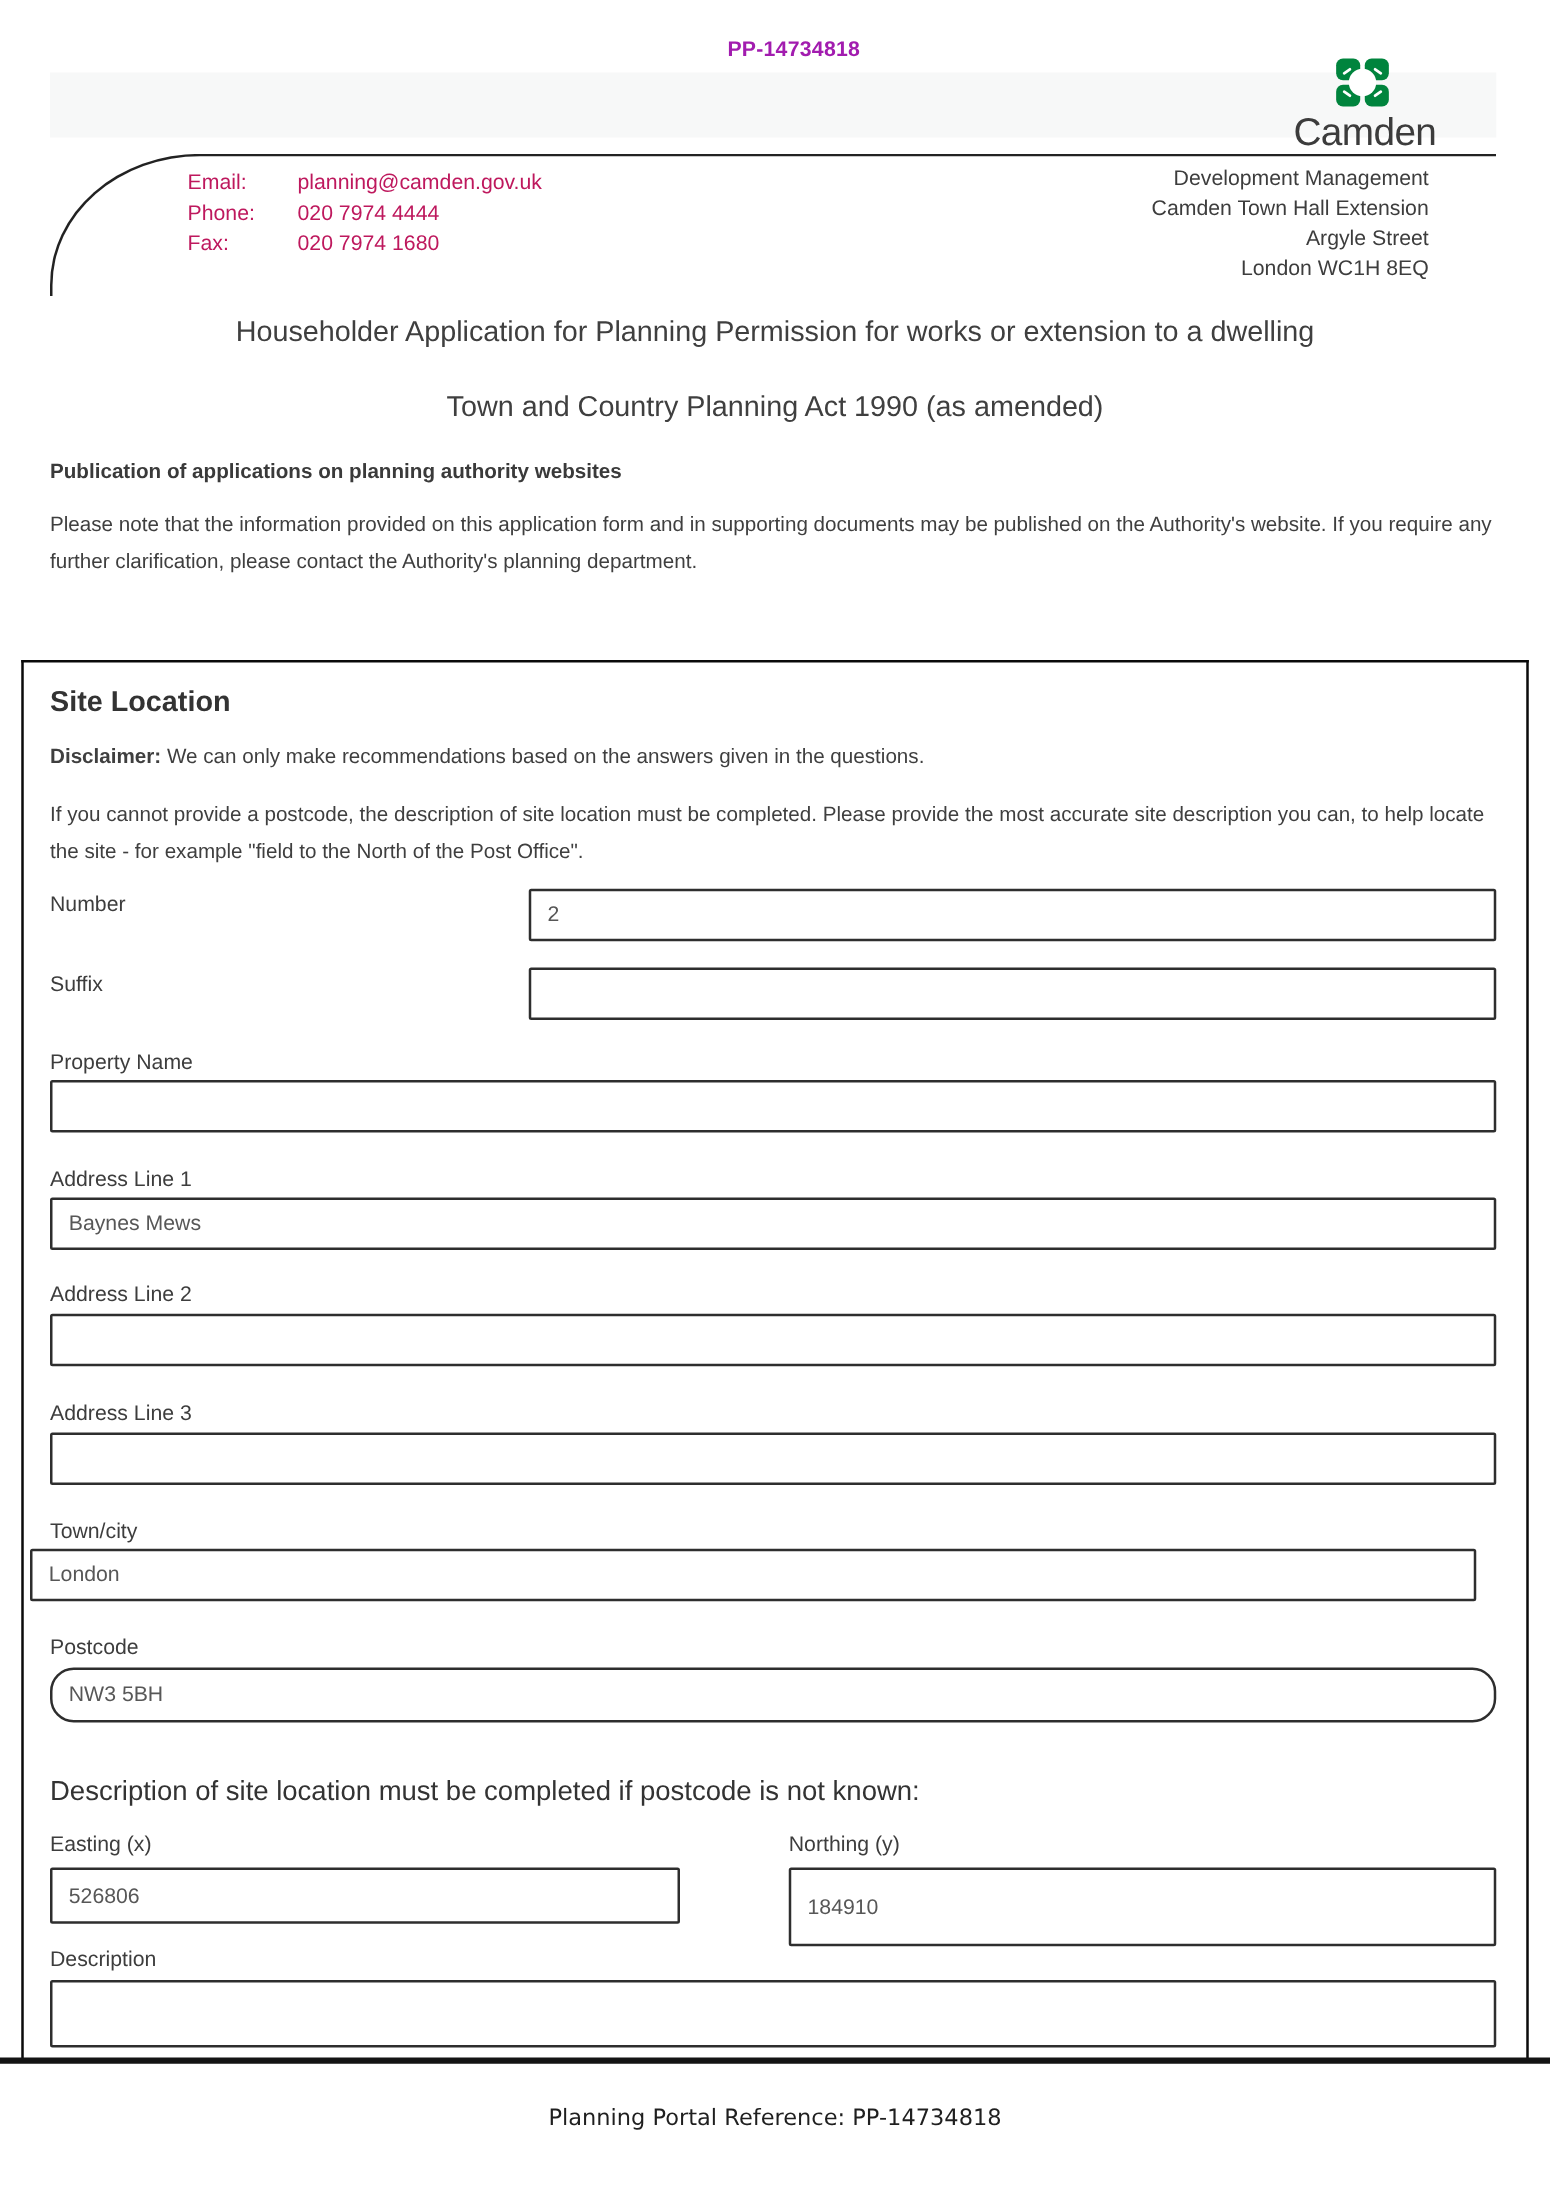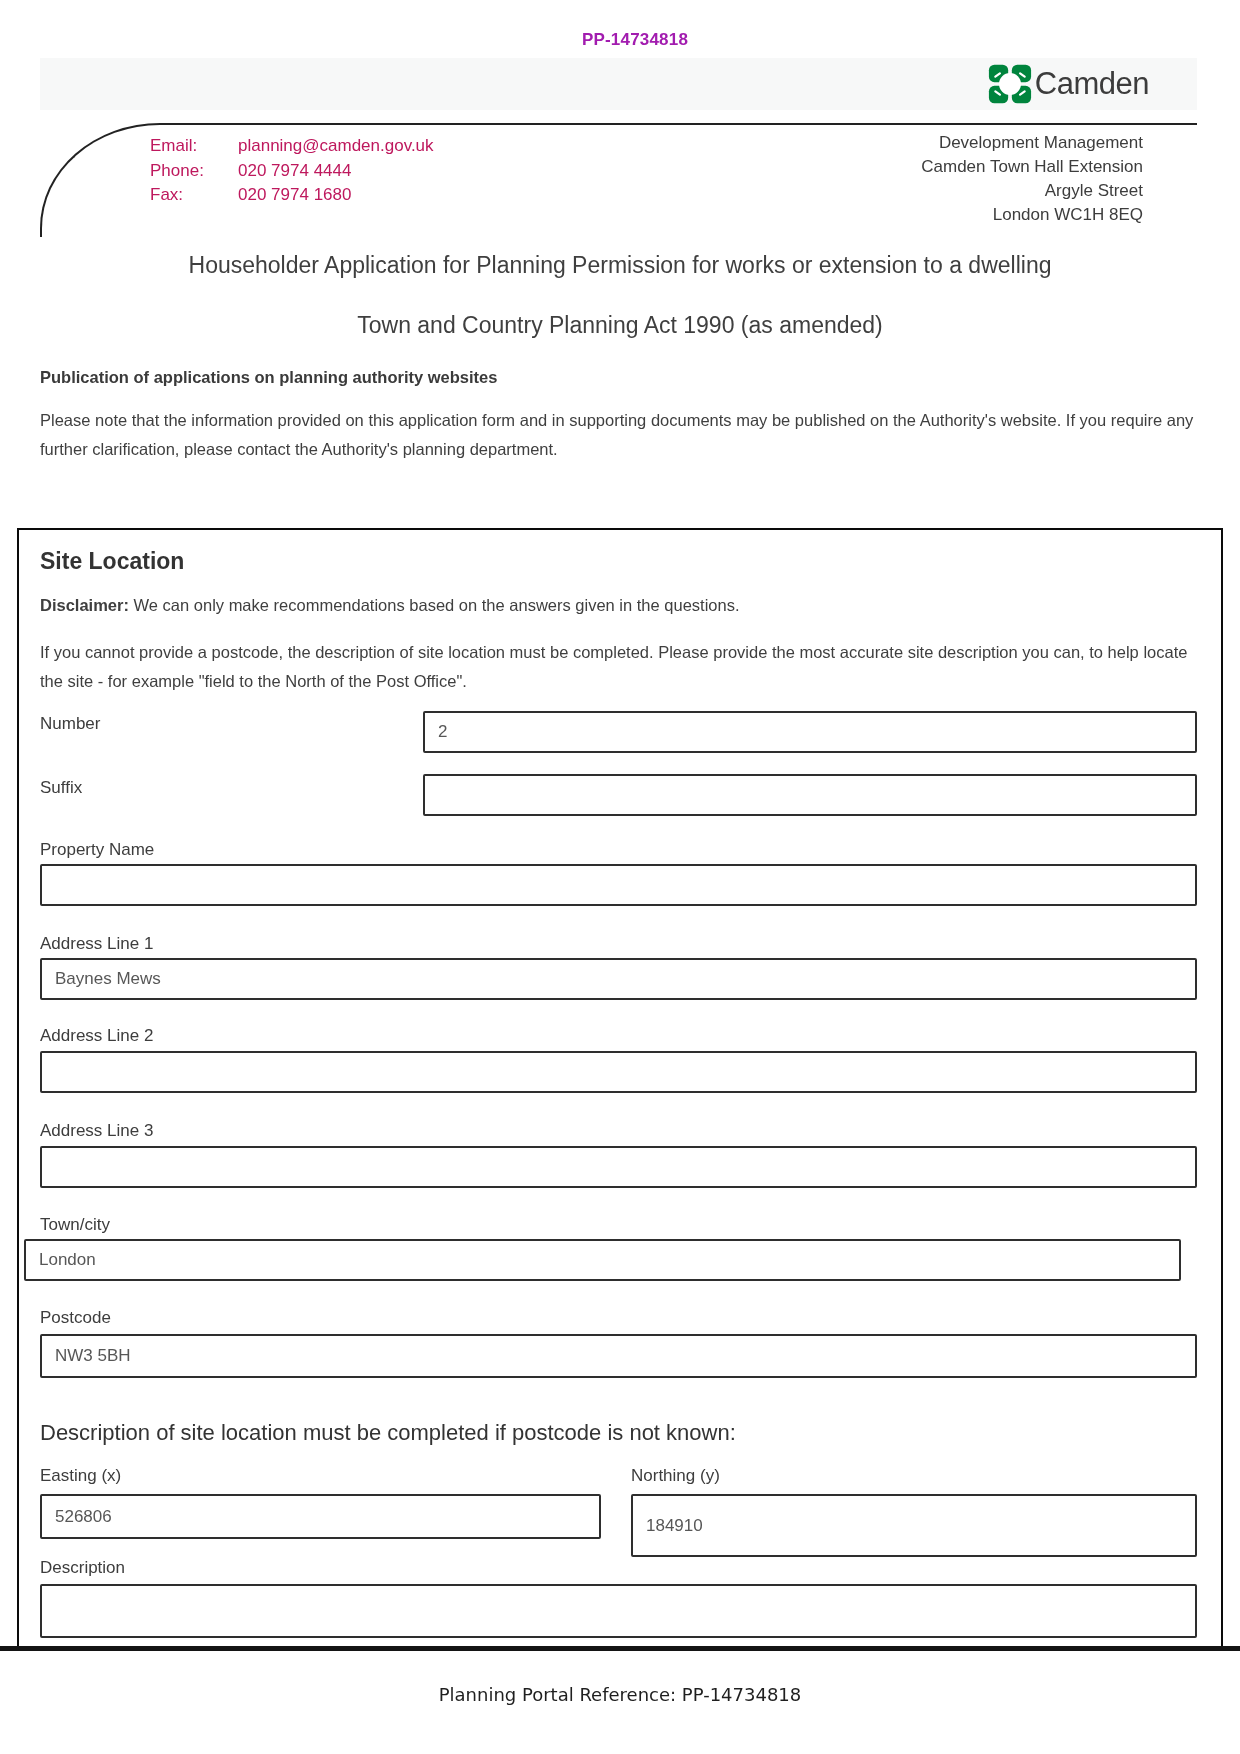--- a/index.html
+++ b/index.html
@@ -6,21 +6,21 @@
   .page{
     position:relative;width:1240px;height:1754px;background:#ffffff;
     font-family:"Liberation Sans",sans-serif;color:#3f3f3f;overflow:hidden;
   }
   .abs{position:absolute;}
   
   .pp-ref{top:30px;left:15px;width:100%;text-align:center;font-size:17px;font-weight:bold;color:#a21caf;letter-spacing:.2px;}
   
   .logo-band{left:40px;top:58px;width:1157px;height:52px;background:#f7f8f8;
     display:flex;align-items:center;justify-content:flex-end;padding-right:48px;box-sizing:border-box;}
-  .logo{display:flex;align-items:center;}
+  .logo{display:flex;align-items:center;flex-direction:column;}
   .logo-text{font-size:31px;color:#3c3c3c;letter-spacing:-.5px;margin-left:3px;}
   
   .contact-box{left:40px;top:123px;width:1157px;height:114px;box-sizing:border-box;
     border-top:2px solid #222;border-left:2px solid #222;border-top-left-radius:120px 105px;}
   .contact-list{position:absolute;left:108px;top:9px;font-size:17px;line-height:24.5px;color:#be185d;}
   .contact-row{display:flex;}
   .contact-label{width:88px;}
   .dm-address{position:absolute;right:54px;top:6px;text-align:right;font-size:17px;line-height:24px;color:#3d3d3d;}
   
   .main-title{top:252px;left:0;width:100%;text-align:center;font-size:23px;color:#3f3f3f;}
@@ -121,26 +121,26 @@
   <div class="abs field-label" style="left:40px;top:1026px;">Address Line 2</div>
   <input class="abs fld" style="left: 40px; top: 1051px; width: 1157px; height: 42px;" value="">
 
   <div class="abs field-label" style="left:40px;top:1121px;">Address Line 3</div>
   <input class="abs fld" style="left: 40px; top: 1146px; width: 1157px; height: 42px;" value="">
 
   <div class="abs field-label" style="left:40px;top:1215px;">Town/city</div>
   <input class="abs fld" style="left: 24px; top: 1239px; width: 1157px; height: 42px;" value="London">
 
   <div class="abs field-label" style="left:40px;top:1308px;">Postcode</div>
-  <input class="abs fld" style="left: 40px; top: 1334px; width: 1157px; height: 44px;" value="NW3 5BH">
+  <input class="abs fld" style="left: 40px; top: 1334px; width: 1157px; height: 44px; border-radius: 19px;" value="NW3 5BH">
 
   <div class="abs desc-heading">Description of site location must be completed if postcode is not known:</div>
 
   <div class="abs field-label" style="left:40px;top:1466px;">Easting (x)</div>
-  <input class="abs fld" style="left: 40px; top: 1494px; width: 561px; height: 45px;" value="526806">
+  <input class="abs fld" style="left: 40px; top: 1494px; width: 504px; height: 45px;" value="526806">
 
   <div class="abs field-label" style="left:631px;top:1466px;">Northing (y)</div>
   <input class="abs fld" style="left: 631px; top: 1494px; width: 566px; height: 63px;" value="184910">
 
   <div class="abs field-label" style="left:40px;top:1558px;">Description</div>
   <input class="abs fld" style="left: 40px; top: 1584px; width: 1157px; height: 54px;" value="">
 
   <div class="abs cut-line"></div>
   <div class="abs footer">Planning Portal Reference: PP-14734818</div>
 

